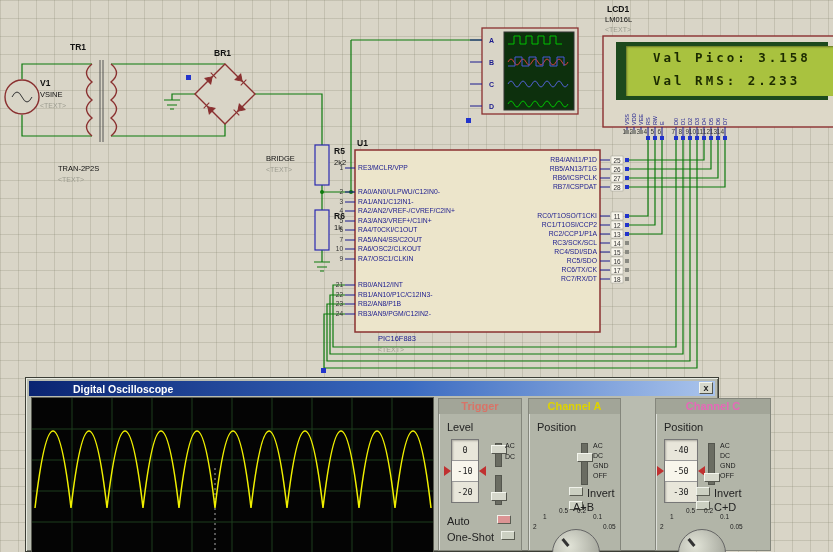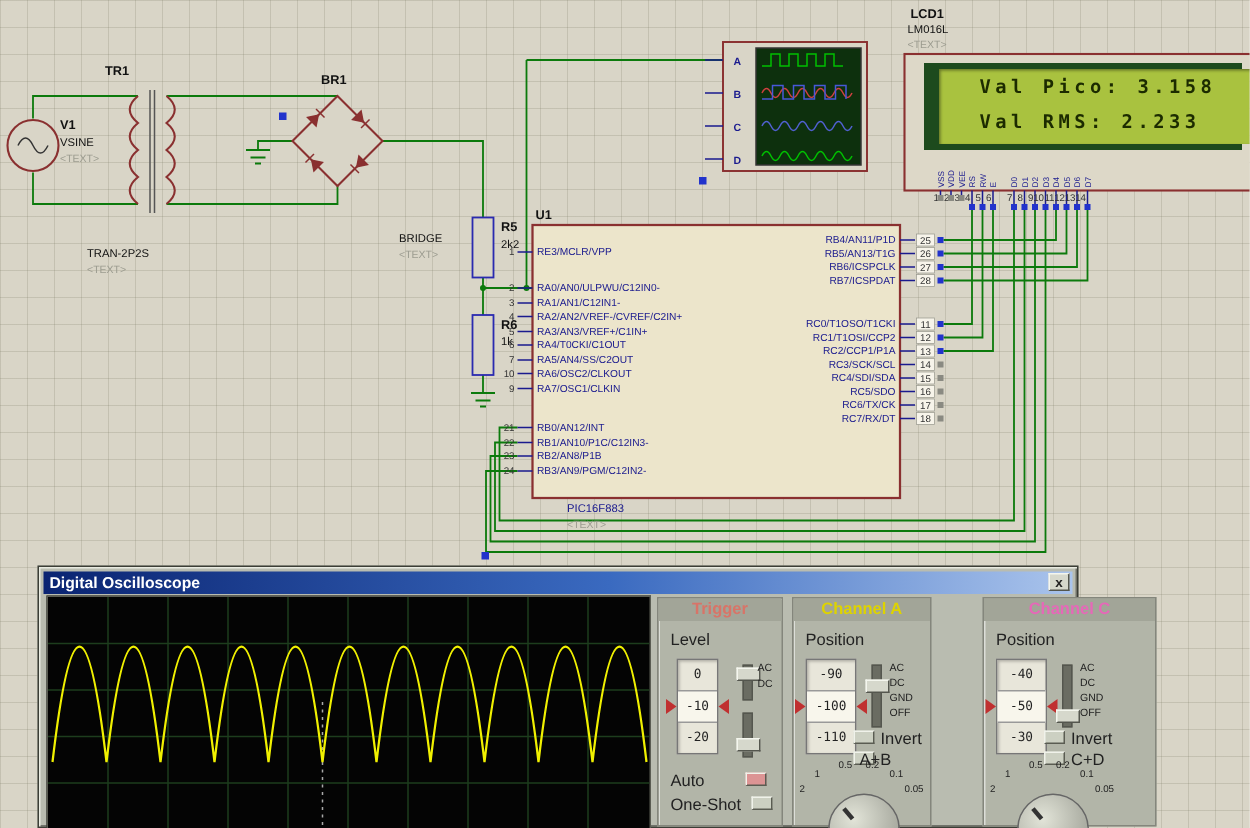--- a/index.html
+++ b/index.html
@@ -22,21 +22,21 @@
 
   
   .lcd-screen{position:absolute;left:616px;top:42px;width:212px;height:58px;background:#1d4a1d;box-sizing:border-box;padding:4px 0 0 10px;z-index:3;}
   .lcd-inner{width:198px;height:50px;background:#a9c23f;box-shadow:inset 1px 1px 2px rgba(0,0,0,.4);padding-left:19px;}
   .lcd-line{font-family:"DejaVu Sans Mono",monospace;font-weight:bold;font-size:12.5px;letter-spacing:3px;color:#1c2b00;line-height:23px;padding-left:8px;white-space:pre;}
 
   
   .scope-window{position:absolute;left:25px;top:377px;width:694px;height:175px;background:#b9bcb0;z-index:5;
     border:1px solid #3c3e36;box-shadow:inset 1px 1px 0 #e9ebe1, inset -1px -1px 0 #70726a;box-sizing:border-box;}
   .titlebar{position:absolute;left:3px;top:3px;right:3px;height:15px;
-    background:linear-gradient(90deg,#0a2472 0%, #3a6ac0 55%, #aac4ec 100%);display:flex;align-items:center;}
+    background:linear-gradient(90deg,#0a2472 0%, #3a6ac0 55%, #aac4ec 100%);display:flex;align-items:center;padding-left:40px;}
   .titlebar .title{color:#fff;font-weight:bold;font-size:10.5px;padding-left:4px;}
   .close-btn{position:absolute;right:2px;top:1px;width:14px;height:12px;background:#d6d8cc;
     border:1px solid;border-color:#f4f6ee #54564e #54564e #f4f6ee;font-size:9px;font-weight:bold;line-height:9px;text-align:center;color:#222;padding:0;}
   .scope-screen{position:absolute;left:5px;top:19px;width:403px;height:156px;background:#040404;border:1px solid #5a5c52;box-sizing:border-box;}
   .scope-screen svg{left:0;top:0;}
 
   .panel{position:absolute;top:20px;height:153px;background:#b2b5a8;border:1px solid #84867c;
     box-shadow:inset 1px 1px 0 rgba(255,255,255,.55);box-sizing:border-box;}
   .p-trigger{left:412px;width:84px;}
   .p-cha{left:502px;width:93px;}
@@ -369,27 +369,20 @@
       </div>
       <div class="small-lbl" style="left:8px;top:116px;">Auto</div>
       <button class="tiny-btn led-btn" style="left:58px;top:116px;"></button>
       <div class="small-lbl" style="left:8px;top:132px;">One-Shot</div>
       <button class="tiny-btn" style="left:62px;top:132px;"></button>
     </div>
 
     <div class="panel p-cha">
       <div class="panel-title t-cha">Channel A</div>
       <div class="small-lbl" style="left:8px;top:22px;">Position</div>
-      <div class="wheel" style="left:8px;top:40px;width:32px;height:62px;">
-        <div class="wheel-row">-90</div>
-        <div class="wheel-row wheel-mid">-100</div>
-        <div class="wheel-row">-110</div>
-        <div class="arr-l"></div>
-        <div class="arr-r"></div>
-      </div>
       <div class="slider-track" style="left:52px;top:44px;height:40px;">
         <div class="slider-thumb" style="top:9px;"></div>
       </div>
       <div class="tiny-lbl" style="left:64px;top:43px;">AC</div>
       <div class="tiny-lbl" style="left:64px;top:53px;">DC</div>
       <div class="tiny-lbl" style="left:64px;top:63px;">GND</div>
       <div class="tiny-lbl" style="left:64px;top:73px;">OFF</div>
       <button class="tiny-btn" style="left:40px;top:88px;"></button>
       <div class="small-lbl" style="left:58px;top:88px;">Invert</div>
       <button class="tiny-btn" style="left:40px;top:102px;"></button>

